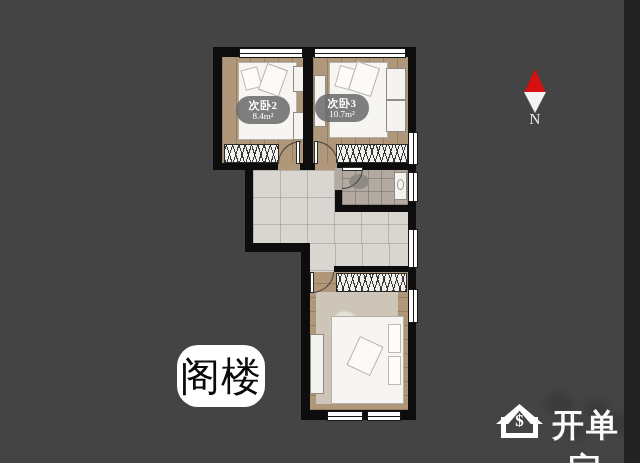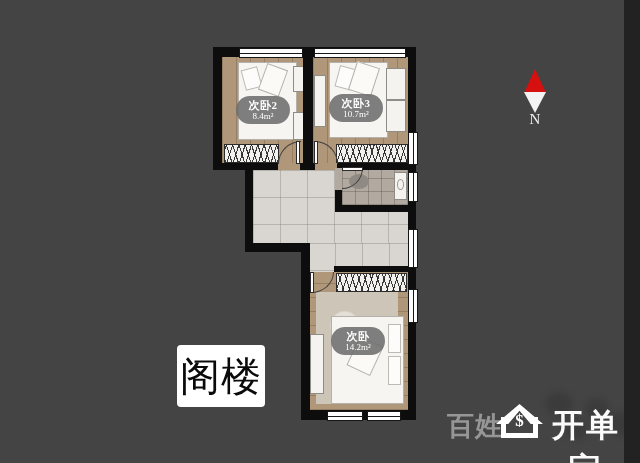--- a/index.html
+++ b/index.html
@@ -51,21 +51,21 @@
   .sink{position:absolute;background:#f4f3f0;border:1px solid #8f8c86;}
   .sink::after{content:"";position:absolute;left:2px;right:2px;top:6px;height:9px;
     border:1px solid #9a978f;border-radius:50%;}
   
   .pill{position:absolute;display:flex;flex-direction:column;align-items:center;justify-content:center;
     background:rgba(109,109,109,.88);border-radius:16px;color:#fff;text-align:center;line-height:1.15;}
   .room-name{font-size:11px;font-weight:600;letter-spacing:.5px;}
   .room-area{font-size:9px;}
   
   .badge{position:absolute;left:177px;top:345px;width:88px;height:62px;background:#fff;
-    border-radius:4px;display:flex;align-items:center;justify-content:center;
+    border-radius:21px;display:flex;align-items:center;justify-content:center;
     color:#0a0a0a;font-size:40px;font-weight:500;letter-spacing:1px;}
   
   .compass-red{position:absolute;left:524px;top:69px;width:0;height:0;
     border-left:11px solid transparent;border-right:11px solid transparent;
     border-bottom:24px solid var(--c-compass_red,#d60f0f);}
   .compass-white{position:absolute;left:524px;top:92px;width:0;height:0;
     border-left:11px solid transparent;border-right:11px solid transparent;
     border-top:21px solid #f3f3f3;}
   .compass-n{position:absolute;left:523px;top:111px;width:24px;text-align:center;
     color:#f0f0f0;font-size:15px;font-weight:500;}
@@ -157,40 +157,35 @@
   <div class="arc arc-br" style="left:342px;top:168px;width:20px;height:20px;"></div>
   <div class="leaf" style="left:342px;top:167px;width:21px;height:4px;"></div>
 
   <div class="arc arc-br" style="left:311px;top:272px;width:22px;height:20px;"></div>
   <div class="leaf" style="left:310px;top:272px;width:4px;height:21px;"></div>
 
   <div class="pill" style="left:236px;top:96px;width:54px;height:28px;">
     <span class="room-name">次卧2</span>
     <span class="room-area">8.4m²</span>
   </div>
-  <div class="pill" style="left:329px;top:94px;width:54px;height:28px;">
+  <div class="pill" style="left:315px;top:94px;width:54px;height:28px;">
     <span class="room-name">次卧3</span>
     <span class="room-area">10.7m²</span>
-  </div>
-  <div class="pill" style="left:331px;top:327px;width:54px;height:28px;">
-    <span class="room-name">次卧</span>
-    <span class="room-area">14.2m²</span>
   </div>
 
   <div class="badge">阁楼</div>
 
   <div class="compass-red"></div>
   <div class="compass-white"></div>
   <div class="compass-n">N</div>
 
   <div class="wm-blob" style="left:545px;top:392px;width:28px;height:24px;"></div>
   <div class="wm-blob" style="left:585px;top:398px;width:24px;height:22px;"></div>
   <div class="wm-blob" style="left:606px;top:412px;width:26px;height:24px;"></div>
   <div class="wm-blob" style="left:565px;top:420px;width:22px;height:20px;"></div>
-  <div class="wm-left">百姓</div>
   <div class="house">
     <div class="house-roof"></div>
     <div class="house-body"></div>
     <div class="house-dollar">$</div>
   </div>
   <div class="wm-right">开单宝</div>
 
 </div>
 
 </body></html>

